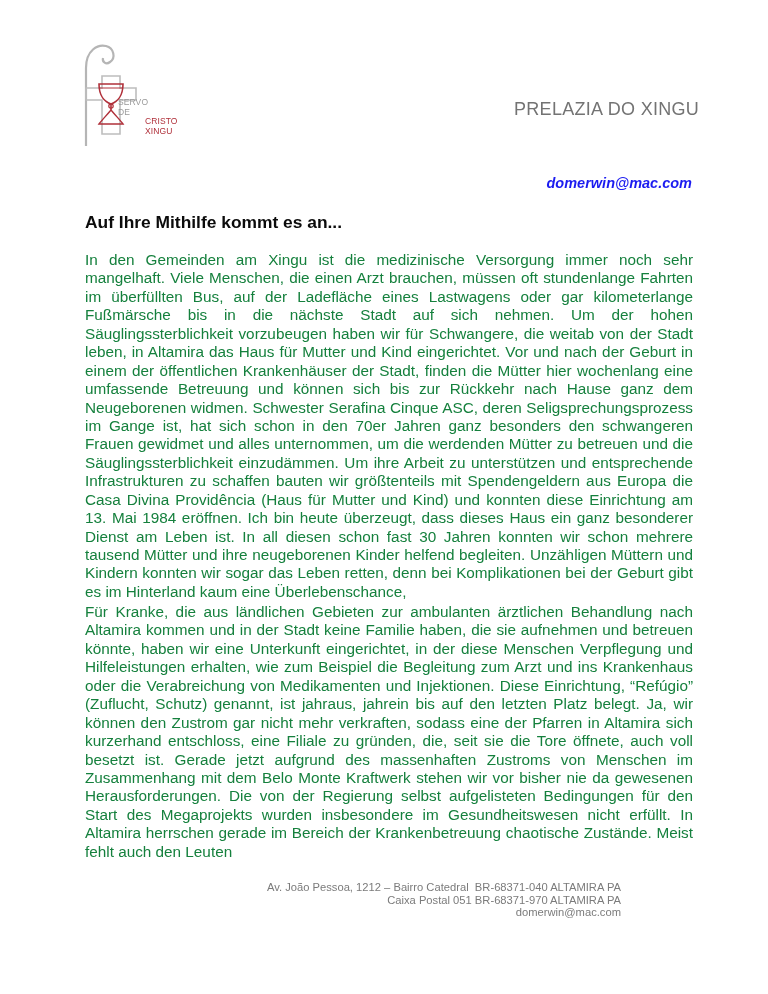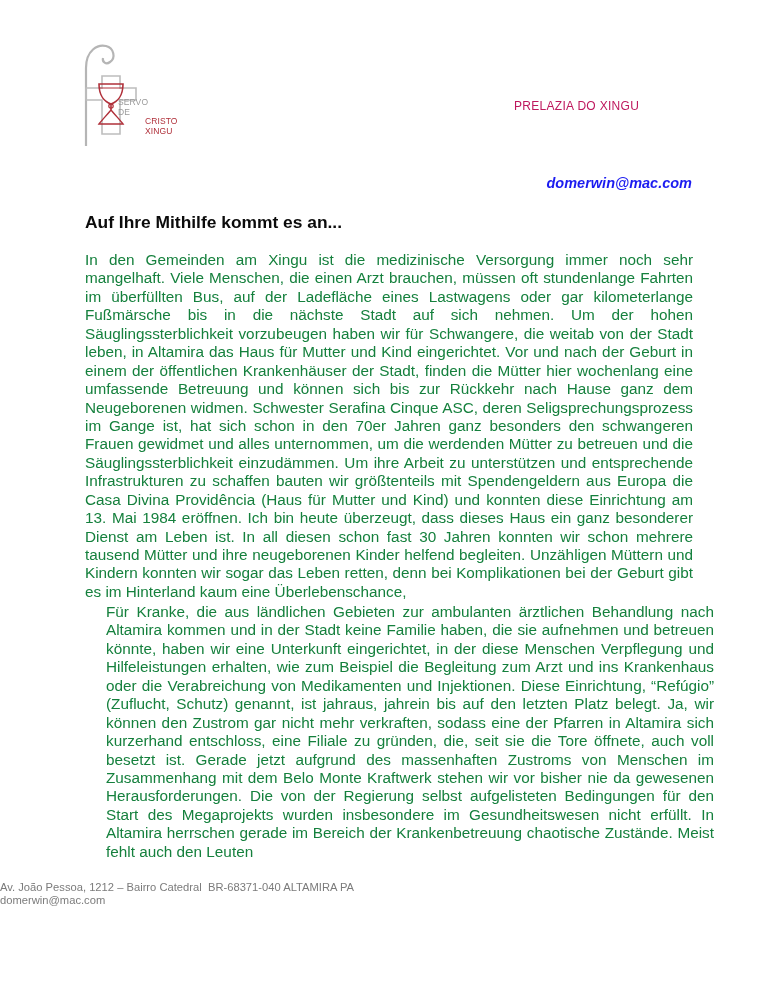--- a/index.html
+++ b/index.html
@@ -3,31 +3,31 @@
 <meta charset="utf-8">
 <style>
   html, body { margin: 0; padding: 0; background: #ffffff; }
   body { width: 768px; height: 994px; position: relative; overflow: hidden;
          font-family: "Liberation Sans", sans-serif; color: #111111; }
   .logo { position: absolute; left: 72px; top: 38px; width: 80px; height: 110px; text-decoration: underline; }
   .logo-text { position: absolute; left: 46px; top: 60px; font-family: "Liberation Sans", sans-serif;
                font-size: 8.5px; line-height: 9.5px; letter-spacing: 0.1px; }
   .logo-text .gray { color: #9a9a9a; }
   .logo-text .red { color: #b0303a; margin-left: 27px; }
-  .org-name { position: absolute; left: 514px; top: 99px; font-size: 12px; color: #be185d;
+  .org-name { position: absolute; left: 514px; top: 99px; font-size: 18px; color: #737373;
               letter-spacing: 0.3px; font-family: "Liberation Sans", sans-serif; }
   .email-link { position: absolute; right: 76px; top: 175px; font-size: 14.5px; font-weight: bold;
                 font-style: italic; color: #1c1cf0; text-decoration: none; }
   .heading { position: absolute; left: 85px; top: 212px; font-size: 17.4px; font-weight: bold; margin: 0; color: #0b0b0b; }
   .body-text { position: absolute; left: 85px; width: 608px; font-size: 15.3px; line-height: 18.43px;
                text-align: justify; margin: 0; color: #15803d; }
   .p1 { top: 251px; }
-  .p2 { top: 603px; margin-left: 21px; }
-  .footer { position: absolute; left: 0; width: 609px; top: 881px; text-align: left;
-            font-size: 11.2px; line-height: 12.6px; color: #7b7b7b; }
+  .p2 { top: 603px; }
+  .footer { position: absolute; left: 0; width: 609px; top: 881px; text-align: right;
+            font-size: 11.2px; line-height: 12.6px; color: #7b7b7b; padding-left: 12px; }
   .footer div { white-space: pre; }
 </style>
 </head>
 <body>
 
 <div class="logo">
   <svg width="80" height="110" viewBox="0 0 80 110">
 
     <path d="M14 108 L14 30 C14 12 26 6 34 8 C42 10 44 20 38 24 C34 27 30 24 31 20" fill="none" stroke="#b5b5b5" stroke-width="2.2"></path>
 
@@ -51,14 +51,15 @@
 
 <a class="email-link">domerwin@mac.com</a>
 
 <h1 class="heading">Auf Ihre Mithilfe kommt es an...</h1>
 
 <p class="body-text p1">In den Gemeinden am Xingu ist die medizinische Versorgung immer noch sehr mangelhaft. Viele Menschen, die einen Arzt brauchen, müssen oft stundenlange Fahrten im überfüllten Bus, auf der Ladefläche eines Lastwagens oder gar kilometer­lange Fußmärsche bis in die nächste Stadt auf sich nehmen. Um der hohen Säuglingssterblichkeit vorzubeugen haben wir für Schwangere, die weitab von der Stadt leben, in Altamira das Haus für Mutter und Kind eingerichtet. Vor und nach der Geburt in einem der öffentlichen Krankenhäuser der Stadt, finden die Mütter hier wochenlang eine umfassende Betreuung und können sich bis zur Rückkehr nach Hause ganz dem Neugeborenen widmen. Schwester Serafina Cinque ASC, deren Seligsprechungsprozess im Gange ist, hat sich schon in den 70er Jahren ganz besonders den schwangeren Frauen gewidmet und alles unternommen, um die werdenden Mütter zu betreuen und die Säuglingssterblichkeit einzudämmen. Um ihre Arbeit zu unterstützen und entsprechende Infrastrukturen zu schaffen bauten wir größtenteils mit Spendengeldern aus Europa die Casa Divina Providência (Haus für Mutter und Kind) und konnten diese Einrichtung am 13. Mai 1984 eröffnen. Ich bin heute überzeugt, dass dieses Haus ein ganz besonderer Dienst am Leben ist. In all diesen schon fast 30 Jahren konnten wir schon mehrere tausend Mütter und ihre neugeborenen Kinder helfend begleiten. Unzähligen Müttern und Kindern konnten wir sogar das Leben retten, denn bei Komplikationen bei der Geburt gibt es im Hinterland kaum eine Überlebenschance,</p>
 <p class="body-text p2">Für Kranke, die aus ländlichen Gebieten zur ambulanten ärztlichen Behandlung nach Altamira kommen und in der Stadt keine Familie haben, die sie aufnehmen und betreuen könnte, haben wir eine Unterkunft eingerichtet, in der diese Menschen Verpflegung und Hilfeleistungen erhalten, wie zum Beispiel die Begleitung zum Arzt und ins Krankenhaus oder die Verabreichung von Medikamenten und Injektionen. Diese Einrichtung, “Refúgio” (Zuflucht, Schutz) genannt, ist jahraus, jahrein bis auf den letzten Platz belegt. Ja, wir können den Zustrom gar nicht mehr verkraften, sodass eine der Pfarren in Altamira sich kurzerhand entschloss, eine Filiale zu gründen, die, seit sie die Tore öffnete, auch voll besetzt ist. Gerade jetzt aufgrund des massenhaften Zustroms von Menschen im Zusammenhang mit dem Belo Monte Kraftwerk stehen wir vor bisher nie da gewesenen Herausforderungen. Die von der Regierung selbst aufgelisteten Bedingungen für den Start des Megaprojekts wurden insbesondere im Gesundheitswesen nicht erfüllt. In Altamira herrschen gerade im Bereich der Krankenbetreuung chaotische Zustände. Meist fehlt auch den Leuten</p>
 
 <div class="footer">
   <div>Av. João Pessoa, 1212 – Bairro Catedral  BR-68371-040 ALTAMIRA PA</div>
+  <div>Caixa Postal 051 BR-68371-970 ALTAMIRA PA</div>
   <div>domerwin@mac.com</div>
 </div>
 
 </body></html>

